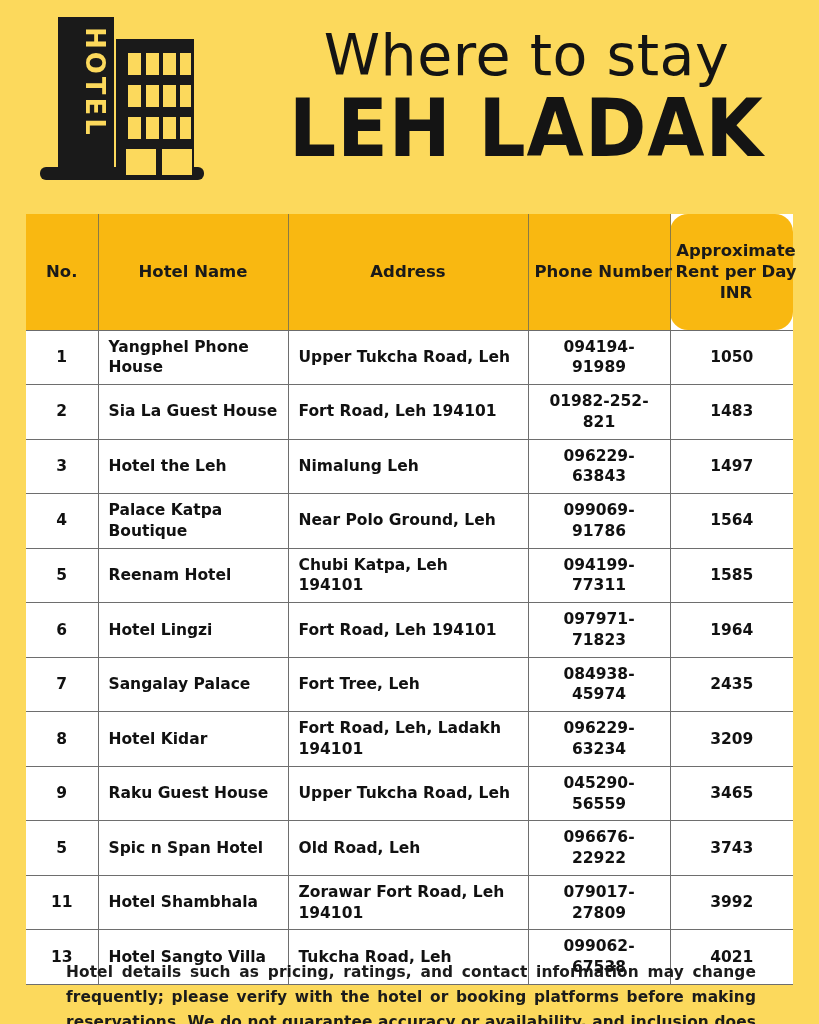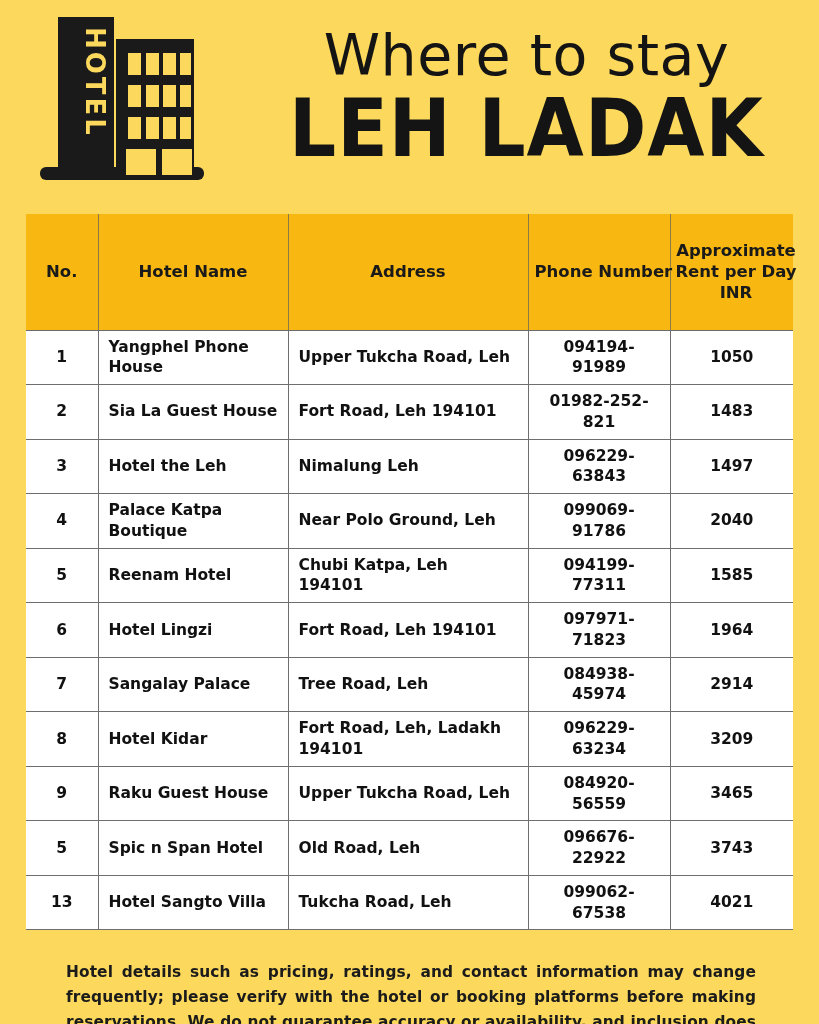--- a/index.html
+++ b/index.html
@@ -91,20 +91,21 @@
     border-top: none;
     border-bottom: 1.5px solid #6b6b6b;
     line-height: 1.28;
     white-space: nowrap;
   }
   thead th:first-child { border-left: none; }
   thead th.rent-head {
     white-space: normal;
     overflow: visible;
     padding: 0 2px;
+    border-radius: 18px;
   }
   thead th.rent-head .rh-inner {
     width: 133px;
     margin-left: -3px;
     display: block;
   }
 
   tbody td {
     font-size: 15.5px;
     font-weight: 700;
@@ -226,64 +227,71 @@
           <td class="col-name">Hotel the Leh</td>
           <td class="col-addr">Nimalung Leh</td>
           <td class="col-phone">096229-63843</td>
           <td class="col-rent">1497</td>
         </tr>
         <tr>
           <td class="col-no">4</td>
           <td class="col-name">Palace Katpa Boutique</td>
           <td class="col-addr">Near Polo Ground, Leh</td>
           <td class="col-phone">099069-91786</td>
-          <td class="col-rent">2040</td>
+          <td class="col-rent">1564</td>
         </tr>
         <tr>
           <td class="col-no">5</td>
           <td class="col-name">Reenam Hotel</td>
           <td class="col-addr">Chubi Katpa, Leh 194101</td>
           <td class="col-phone">094199-77311</td>
           <td class="col-rent">1585</td>
         </tr>
         <tr>
           <td class="col-no">6</td>
           <td class="col-name">Hotel Lingzi</td>
           <td class="col-addr">Fort Road, Leh 194101</td>
           <td class="col-phone">097971-71823</td>
           <td class="col-rent">1964</td>
         </tr>
         <tr>
           <td class="col-no">7</td>
           <td class="col-name">Sangalay Palace</td>
-          <td class="col-addr">Tree Road, Leh</td>
+          <td class="col-addr">Fort Tree, Leh</td>
           <td class="col-phone">084938-45974</td>
-          <td class="col-rent">2914</td>
+          <td class="col-rent">2435</td>
         </tr>
         <tr class="row-tall">
           <td class="col-no">8</td>
           <td class="col-name">Hotel Kidar</td>
           <td class="col-addr">Fort Road, Leh, Ladakh 194101</td>
           <td class="col-phone">096229-63234</td>
           <td class="col-rent">3209</td>
         </tr>
         <tr>
           <td class="col-no">9</td>
           <td class="col-name">Raku Guest House</td>
           <td class="col-addr">Upper Tukcha Road, Leh</td>
-          <td class="col-phone">084920-56559</td>
+          <td class="col-phone">045290-56559</td>
           <td class="col-rent">3465</td>
         </tr>
         <tr>
           <td class="col-no">5</td>
           <td class="col-name">Spic n Span Hotel</td>
           <td class="col-addr">Old Road, Leh</td>
           <td class="col-phone">096676-22922</td>
           <td class="col-rent">3743</td>
         </tr>
+        <tr class="row-tall">
+          <td class="col-no">11</td>
+          <td class="col-name">Hotel Shambhala</td>
+          <td class="col-addr">Zorawar Fort Road, Leh 194101</td>
+          <td class="col-phone">079017-27809</td>
+          <td class="col-rent">3992</td>
+        </tr>
         <tr>
           <td class="col-no">13</td>
           <td class="col-name">Hotel Sangto Villa</td>
           <td class="col-addr">Tukcha Road, Leh</td>
           <td class="col-phone">099062-67538</td>
           <td class="col-rent">4021</td>
         </tr>
       </tbody>
   </table>
 </div>

